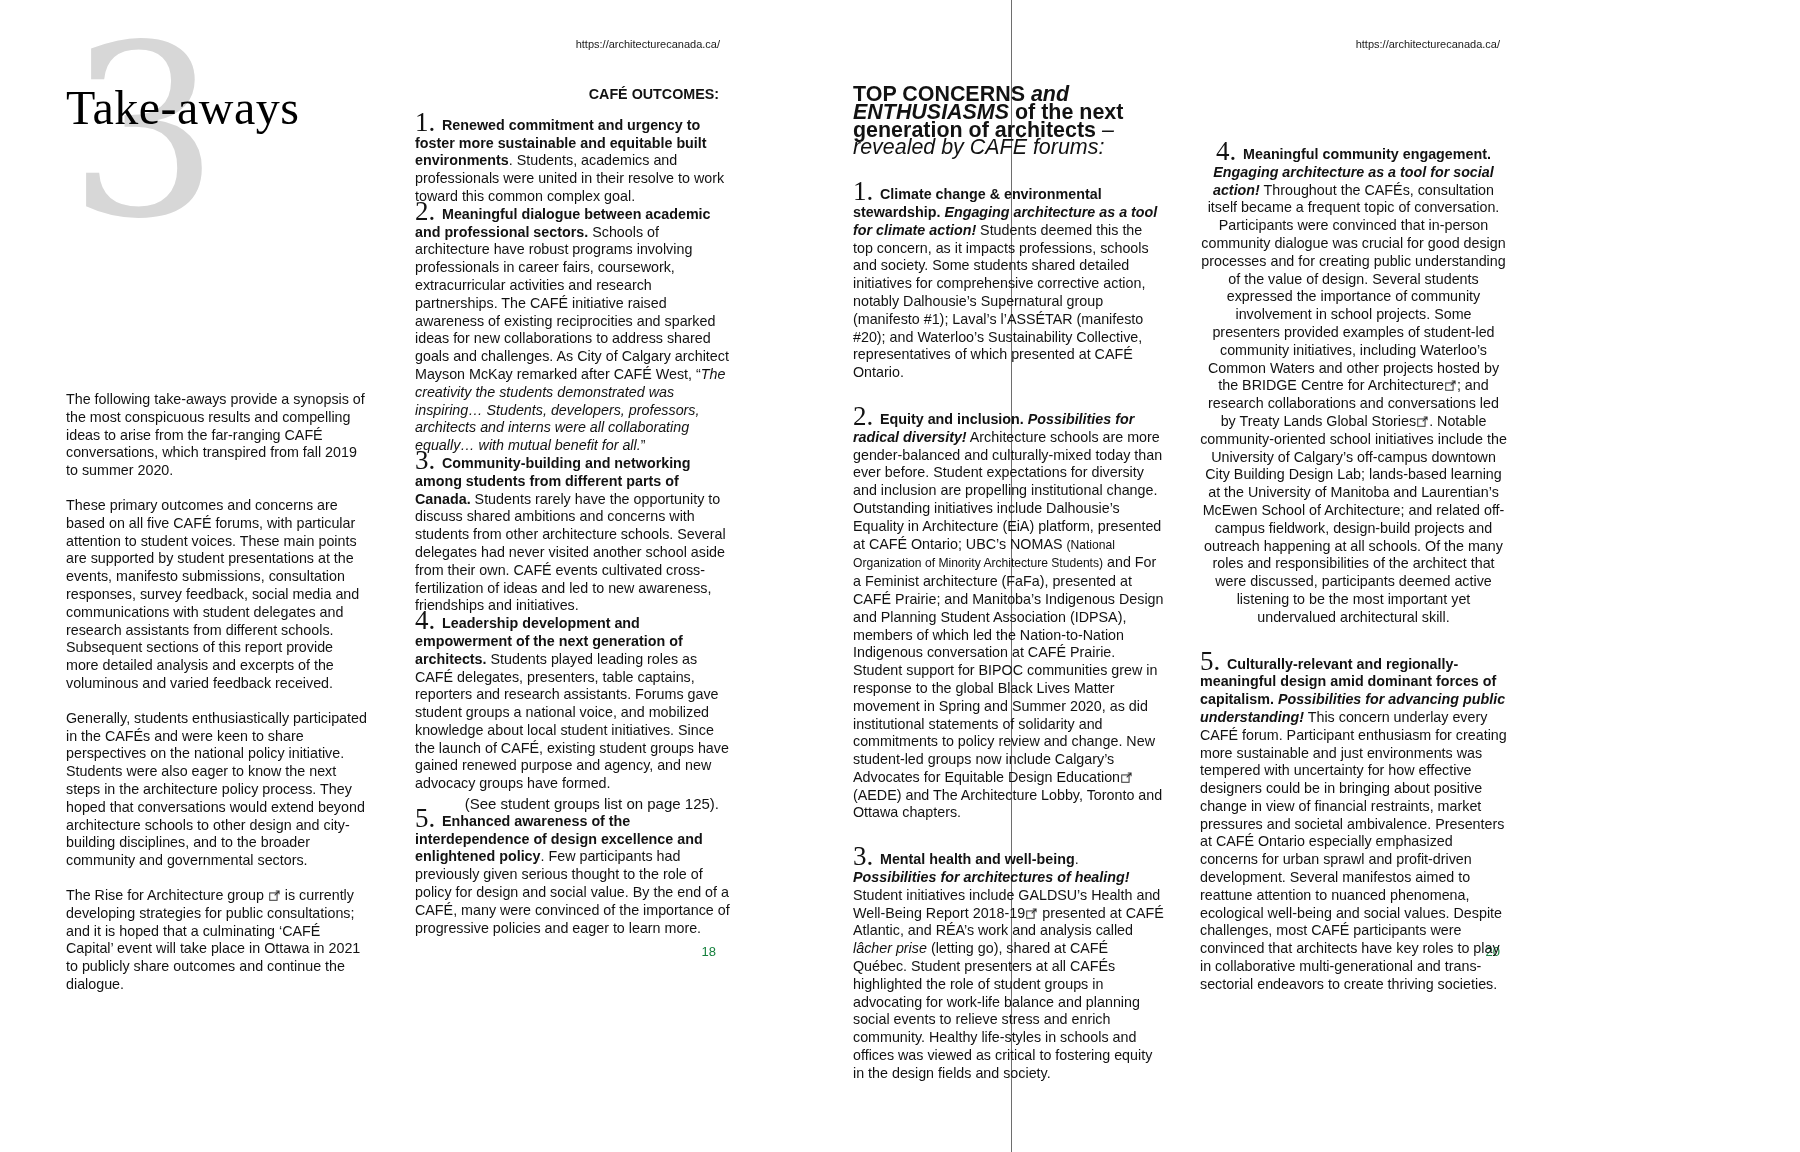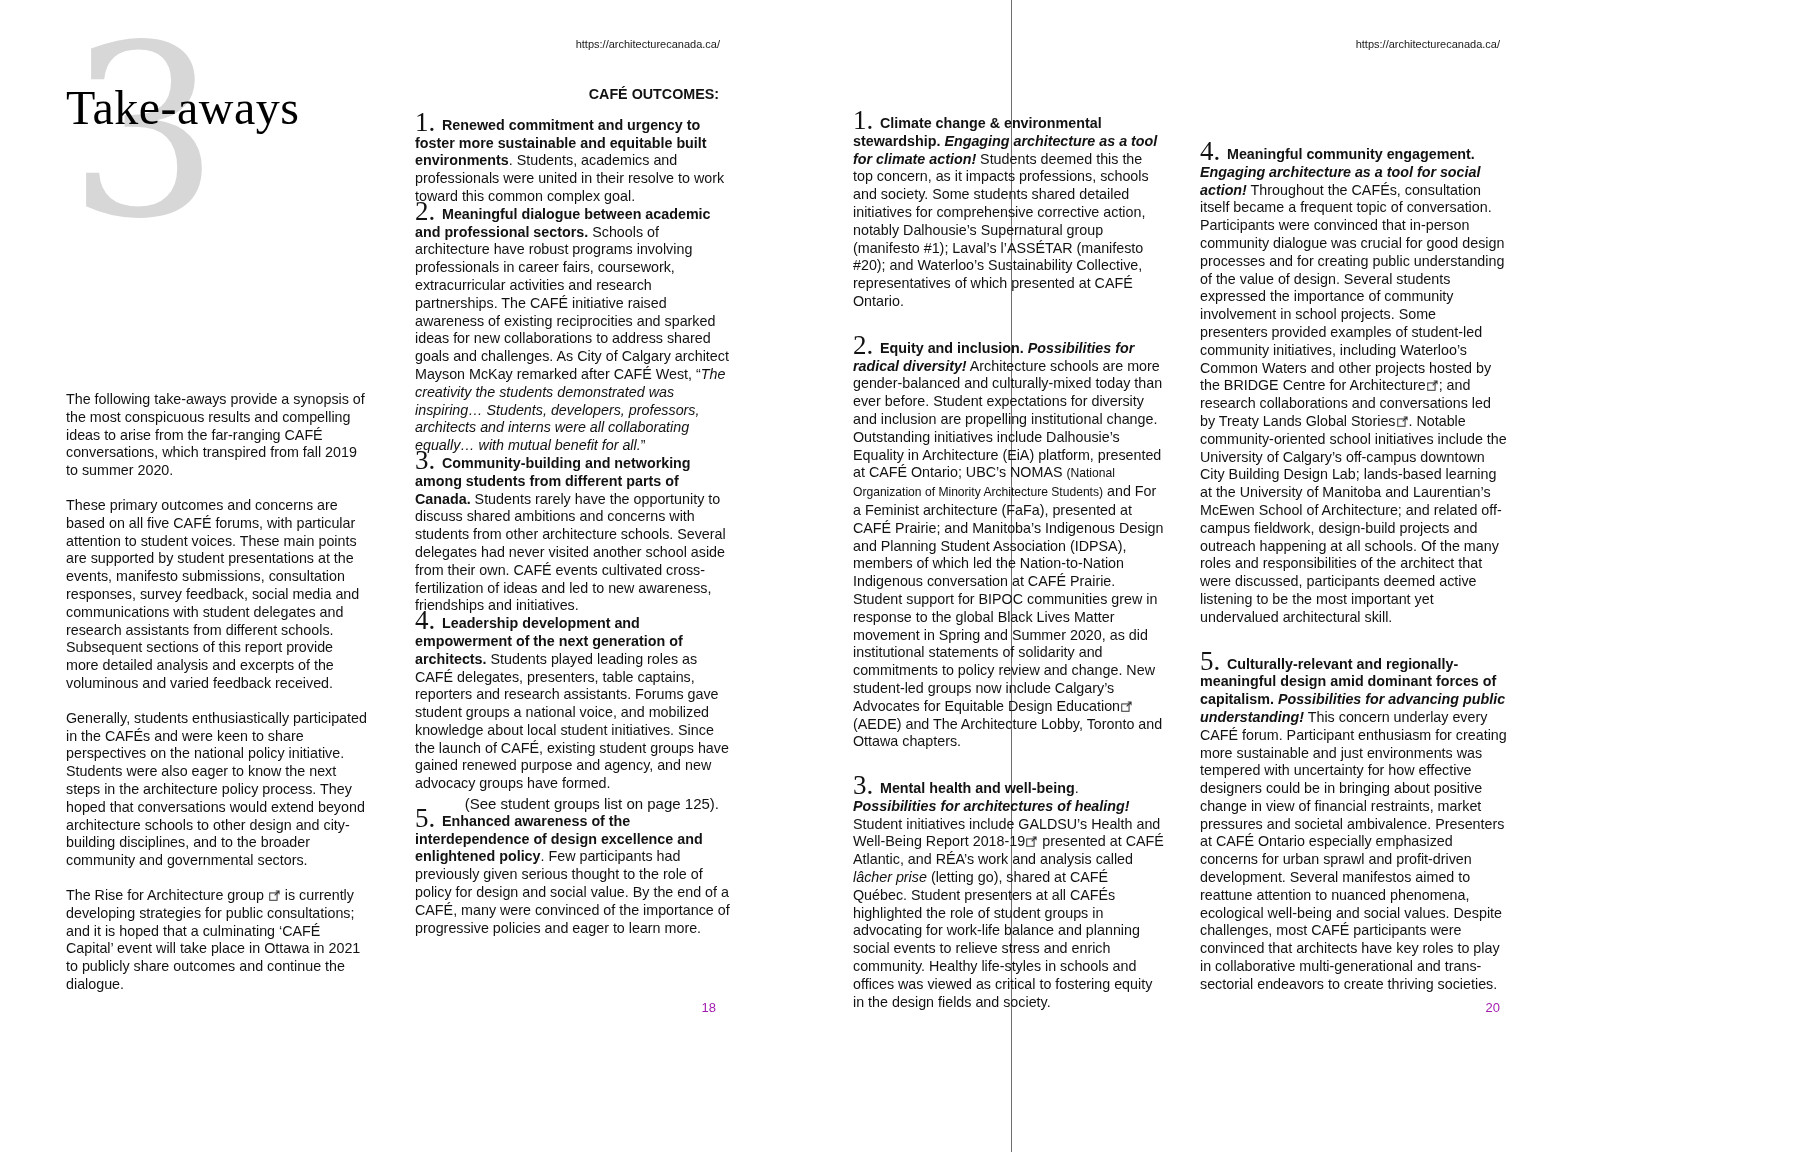--- a/index.html
+++ b/index.html
@@ -26,30 +26,30 @@
   .intro-col{left:66px;top:391px;width:303px;}
   .intro-col p{margin:0 0 17px 0;}
   .mid-col{left:415px;top:86px;width:318px;}
   .outcomes-heading{margin:0;font-size:14.3px;font-weight:bold;text-align:right;padding-right:14px;}
   .item{margin:27px 0 0 0;}
   .mid-col .item:first-of-type{margin-top:13px;}
   .note{text-align:right;font-size:15px;margin-top:2px;padding-right:14px;}
   .rp-heading{margin:0;font-weight:normal;}
   .rp-col1{left:853px;top:86px;width:311px;}
   .rp-col2{left:1200px;top:146px;width:307px;}
-  .rp-col2 .item:first-of-type{margin-top:0;}
+  .rp-col2 .item:first-of-type{margin-top:0;text-align:center;}
   .rp-col1 .item{margin-top:29px;}
   .rp-col2 .item + .item{margin-top:29px;}
   .s-num{font-family:"Liberation Serif",serif;font-size:27px;line-height:0;position:relative;top:1px;}
   .s-b{font-weight:bold;}
   .s-i{font-style:italic;}
   .s-bi{font-weight:bold;font-style:italic;}
   .s-small{font-size:12.1px;}
   .ext-icon{display:inline-block;vertical-align:-1px;margin:0 1px;line-height:0;}
-  .pagenum{position:absolute;top:1000px;font-size:13px;color:#a21caf;}
+  .pagenum{position:absolute;top:944px;font-size:13px;color:#15803d;}
   .pn-left{right:1084px;}
   .pn-right{right:300px;}
 </style>
 </head>
 <body>
 
 <div class="canvas">
 
   <div class="divider"></div>
 
@@ -79,20 +79,21 @@
       <p class="item"><span class="s-num">5. </span><span class="s-b">Enhanced awareness of the interdependence of design excellence and enlightened policy</span><span>. Few participants had previously given serious thought to the role of policy for design and social value. By the end of a CAFÉ, many were convinced of the importance of progressive policies and eager to learn more.</span></p>
     </div>
 
     <div class="pagenum pn-left">18</div>
   </section>
 
   <section>
     <div class="url url-right">https://architecturecanada.ca/</div>
 
     <div class="col rp-col1">
+      <h2 class="rp-heading"><span class="s-b">TOP CONCERNS </span><span class="s-bi">and ENTHUSIASMS</span><span class="s-b"> of the next generation of architects </span><span class="s-i">– revealed by CAFÉ forums:</span></h2>
       <p class="item"><span class="s-num">1. </span><span class="s-b">Climate change &amp; environmental stewardship. </span><span class="s-bi">Engaging architecture as a tool for climate action!</span><span> Students deemed this the top concern, as it impacts professions, schools and society. Some students shared detailed initiatives for comprehensive corrective action, notably Dalhousie’s Supernatural group (manifesto #1); Laval’s l’ASSÉTAR (manifesto #20); and Waterloo’s Sustainability Collective, representatives of which presented at CAFÉ Ontario.</span></p>
       <p class="item"><span class="s-num">2. </span><span class="s-b">Equity and inclusion. </span><span class="s-bi">Possibilities for radical diversity!</span><span> Architecture schools are more gender-balanced and culturally-mixed today than ever before. Student expectations for diversity and inclusion are propelling institutional change. Outstanding initiatives include Dalhousie’s Equality in Architecture (EiA) platform, presented at CAFÉ Ontario; UBC’s NOMAS </span><span class="s-small">(National Organization of Minority Architecture Students)</span><span> and For a Feminist architecture (FaFa), presented at CAFÉ Prairie; and Manitoba’s Indigenous Design and Planning Student Association (IDPSA), members of which led the Nation-to-Nation Indigenous conversation at CAFÉ Prairie. Student support for BIPOC communities grew in response to the global Black Lives Matter movement in Spring and Summer 2020, as did institutional statements of solidarity and commitments to policy review and change. New student-led groups now include Calgary’s Advocates for Equitable Design Education</span><span class="ext-icon"><svg width="11" height="11" viewBox="0 0 12 12">
               <rect x="0.8" y="3.2" width="8" height="8" fill="none" stroke="#333" stroke-width="1.1"></rect>
               <path d="M6.2 5.8 L10.8 1.2 M7.4 1 H11 V4.6" fill="none" stroke="#333" stroke-width="1.1"></path>
             </svg></span><span> (AEDE) and The Architecture Lobby, Toronto and Ottawa chapters.</span></p>
       <p class="item"><span class="s-num">3. </span><span class="s-b">Mental health and well-being</span><span>. </span><span class="s-bi">Possibilities for architectures of healing!</span><span> Student initiatives include GALDSU’s Health and Well-Being Report 2018-19</span><span class="ext-icon"><svg width="11" height="11" viewBox="0 0 12 12">
               <rect x="0.8" y="3.2" width="8" height="8" fill="none" stroke="#333" stroke-width="1.1"></rect>
               <path d="M6.2 5.8 L10.8 1.2 M7.4 1 H11 V4.6" fill="none" stroke="#333" stroke-width="1.1"></path>
             </svg></span><span> presented at CAFÉ Atlantic, and RÉA’s work and analysis called </span><span class="s-i">lâcher prise</span><span> (letting go), shared at CAFÉ Québec. Student presenters at all CAFÉs highlighted the role of student groups in advocating for work-life balance and planning social events to relieve stress and enrich community. Healthy life-styles in schools and offices was viewed as critical to fostering equity in the design fields and society.</span></p>
     </div>

